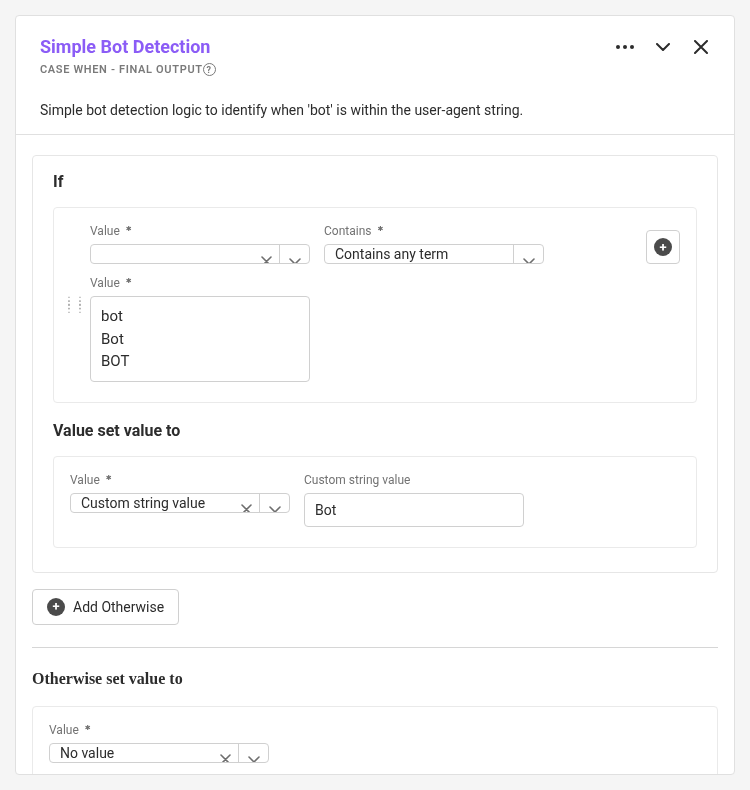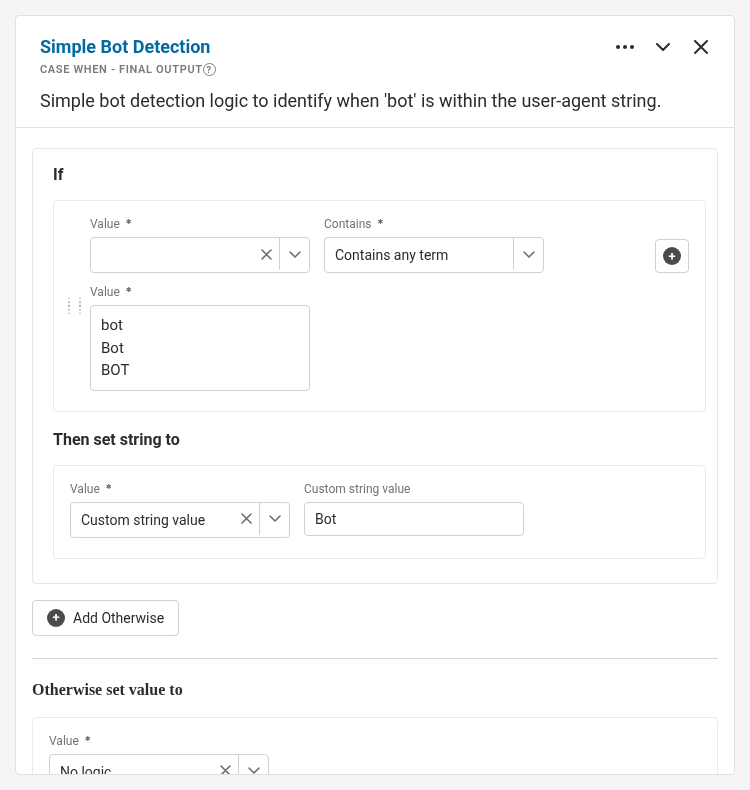--- a/index.html
+++ b/index.html
@@ -25,21 +25,21 @@
     border-bottom: 1px solid #e0e0e0;
   }
   .title-row {
     display: flex;
     align-items: center;
     justify-content: space-between;
   }
   .title {
     font-size: 18px;
     font-weight: 700;
-    color: #0369a1;
+    color: #8b5cf6;
   }
   .actions {
     display: flex;
     align-items: center;
     gap: 20px;
   }
   .icon-btn {
     width: 18px;
     height: 18px;
     display: flex;
@@ -56,31 +56,31 @@
     font-size: 11px;
     letter-spacing: 0.06em;
     font-weight: 600;
     color: #7a7a7a;
   }
   .help-circle {
     width: 13px; height: 13px; border: 1.2px solid #7a7a7a; border-radius: 50%;
     display:flex;align-items:center;justify-content:center;color:#7a7a7a;font-size:9px;font-weight:700;
   }
   .description {
-    margin-top: 14px;
-    font-size: 18px;
+    margin-top: 26px;
+    font-size: 14px;
     color: #2c2c2c;
   }
   .body {
     padding: 20px 16px;
   }
   .block {
     border: 1px solid #e6e6e6;
     border-radius: 4px;
-    padding: 16px 11px 24px 20px;
+    padding: 16px 20px 24px 20px;
     position: relative;
     margin-bottom: 16px;
   }
   .block-title {
     font-size: 16px;
     font-weight: 700;
     margin-bottom: 16px;
   }
   .sub-block {
     border: 1px solid #eaeaea;
@@ -136,21 +136,21 @@
     color:#6e6e6e;
     cursor:pointer;
   }
   .combo {
     display:flex;
     align-items:stretch;
     border:1px solid #d0d0d0;
     border-radius:4px;
     overflow:hidden;
     background:#fff;
-    height:36px;
+    height:20px;
   }
   .combo-input {
     flex:1;
     padding:0 10px;
     display:flex;
     align-items:center;
     font-size:14px;
     color:#2c2c2c;
     min-width:0;
   }
@@ -284,21 +284,21 @@
         </div>
 
         <div class="field" style="margin-top:12px;">
           <div class="label asterisk">Value</div>
           <div class="textarea">bot
 Bot
 BOT</div>
         </div>
       </div>
 
-      <div class="block-title" style="margin-top:18px;">Then set string to</div>
+      <div class="block-title" style="margin-top:18px;">Value set value to</div>
 
       <div class="sub-block" style="padding-left:16px;">
         <div class="row">
           <div class="field w220">
             <div class="label asterisk">Value</div>
             <div class="combo">
               <div class="combo-input">Custom string value</div>
               <div class="clear-x">
                 <svg width="11" height="11" viewBox="0 0 11 11">
                     <path d="M1 1 L10 10 M10 1 L1 10" stroke="#6e6e6e" stroke-width="1.6" stroke-linecap="round"></path>
@@ -324,21 +324,21 @@
       <span>Add Otherwise</span>
     </div>
 
     <div class="hr"></div>
 
     <div class="otherwise-title">Otherwise set value to</div>
     <div class="otherwise-block">
       <div class="field w220">
         <div class="label asterisk">Value</div>
         <div class="combo">
-          <div class="combo-input">No logic</div>
+          <div class="combo-input">No value</div>
           <div class="clear-x">
             <svg width="11" height="11" viewBox="0 0 11 11">
                 <path d="M1 1 L10 10 M10 1 L1 10" stroke="#6e6e6e" stroke-width="1.6" stroke-linecap="round"></path>
               </svg>
           </div>
           <div class="chevron">
             <svg width="12" height="7" viewBox="0 0 12 7">
                 <path d="M1 1 L6 6 L11 1" stroke="#6e6e6e" stroke-width="1.6" fill="none" stroke-linecap="round" stroke-linejoin="round"></path>
               </svg>
           </div>

